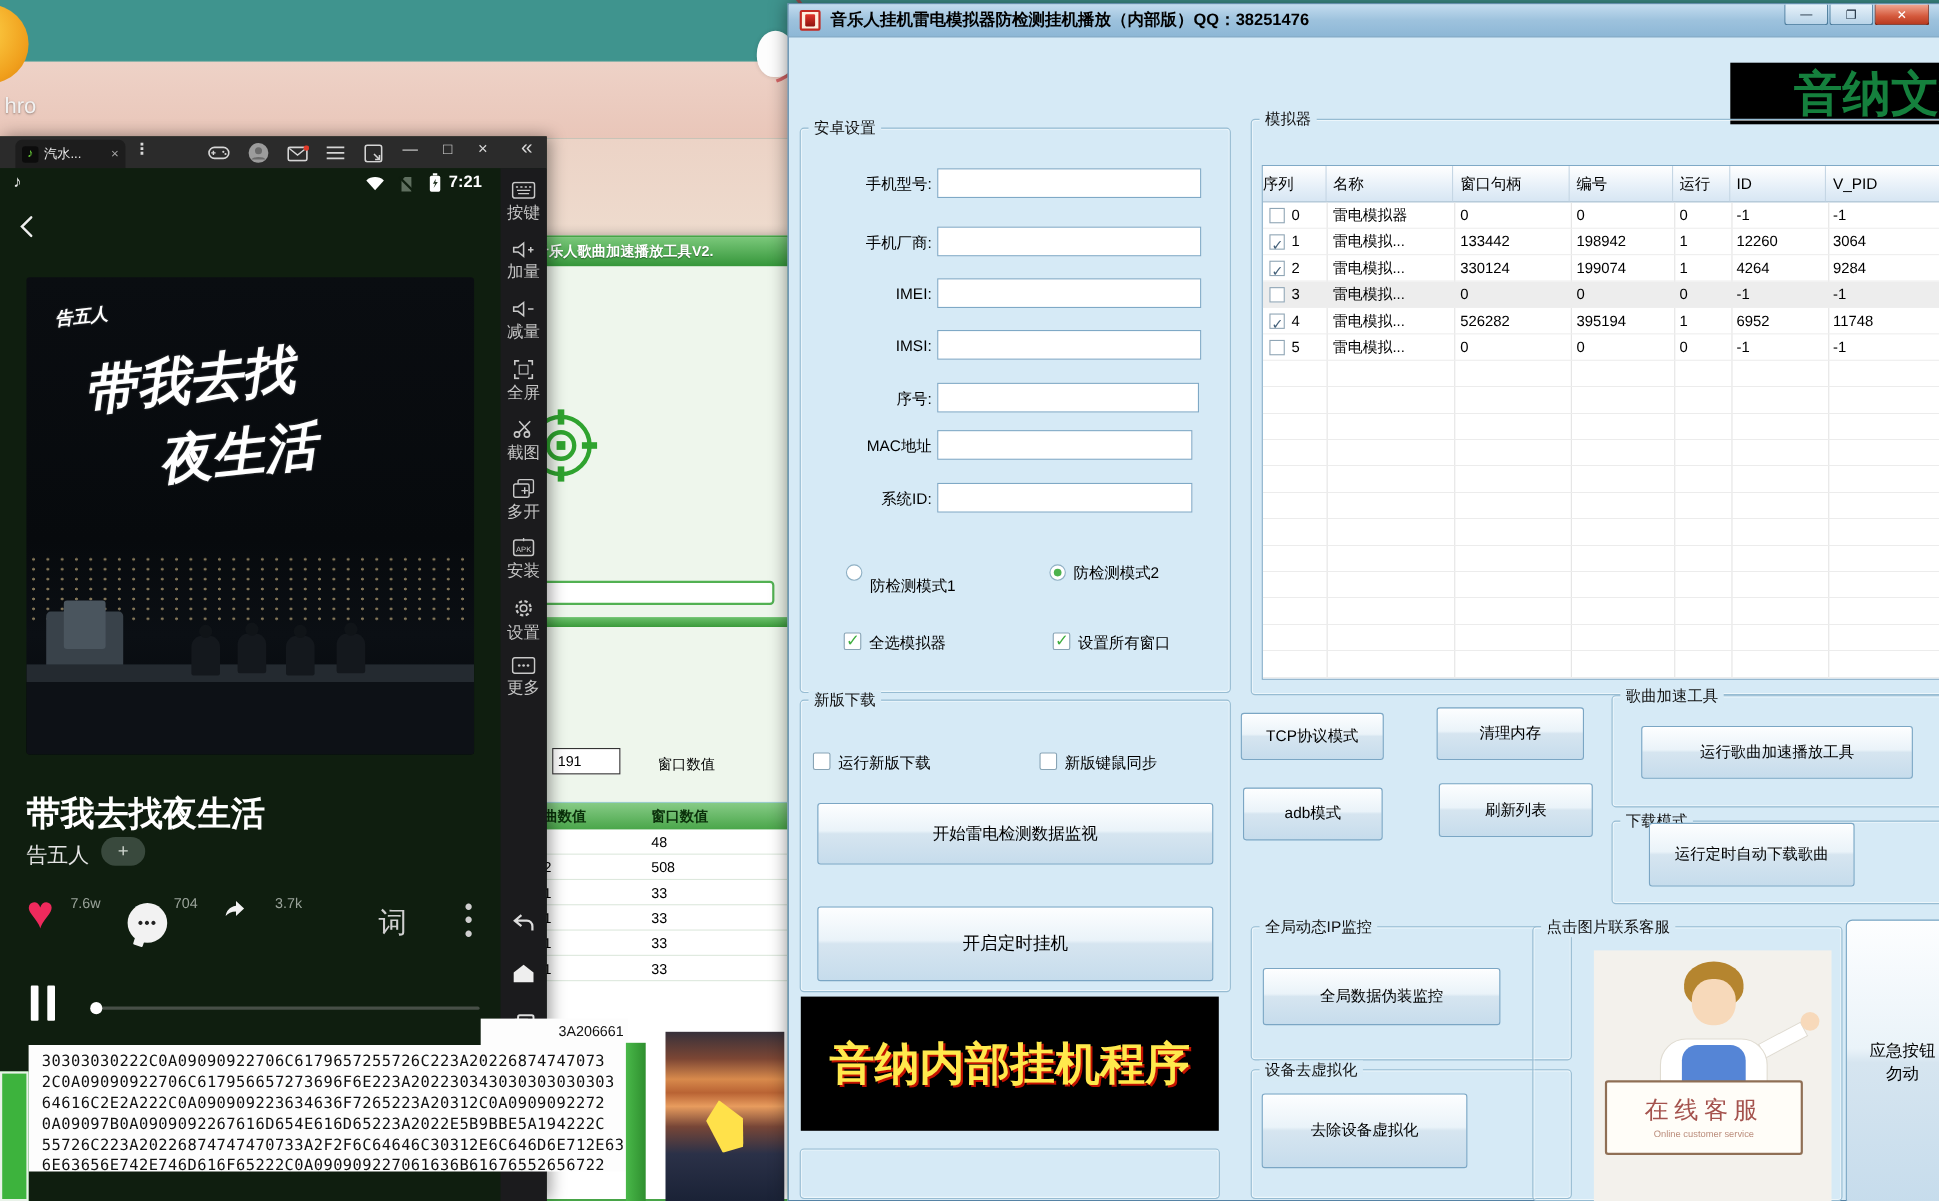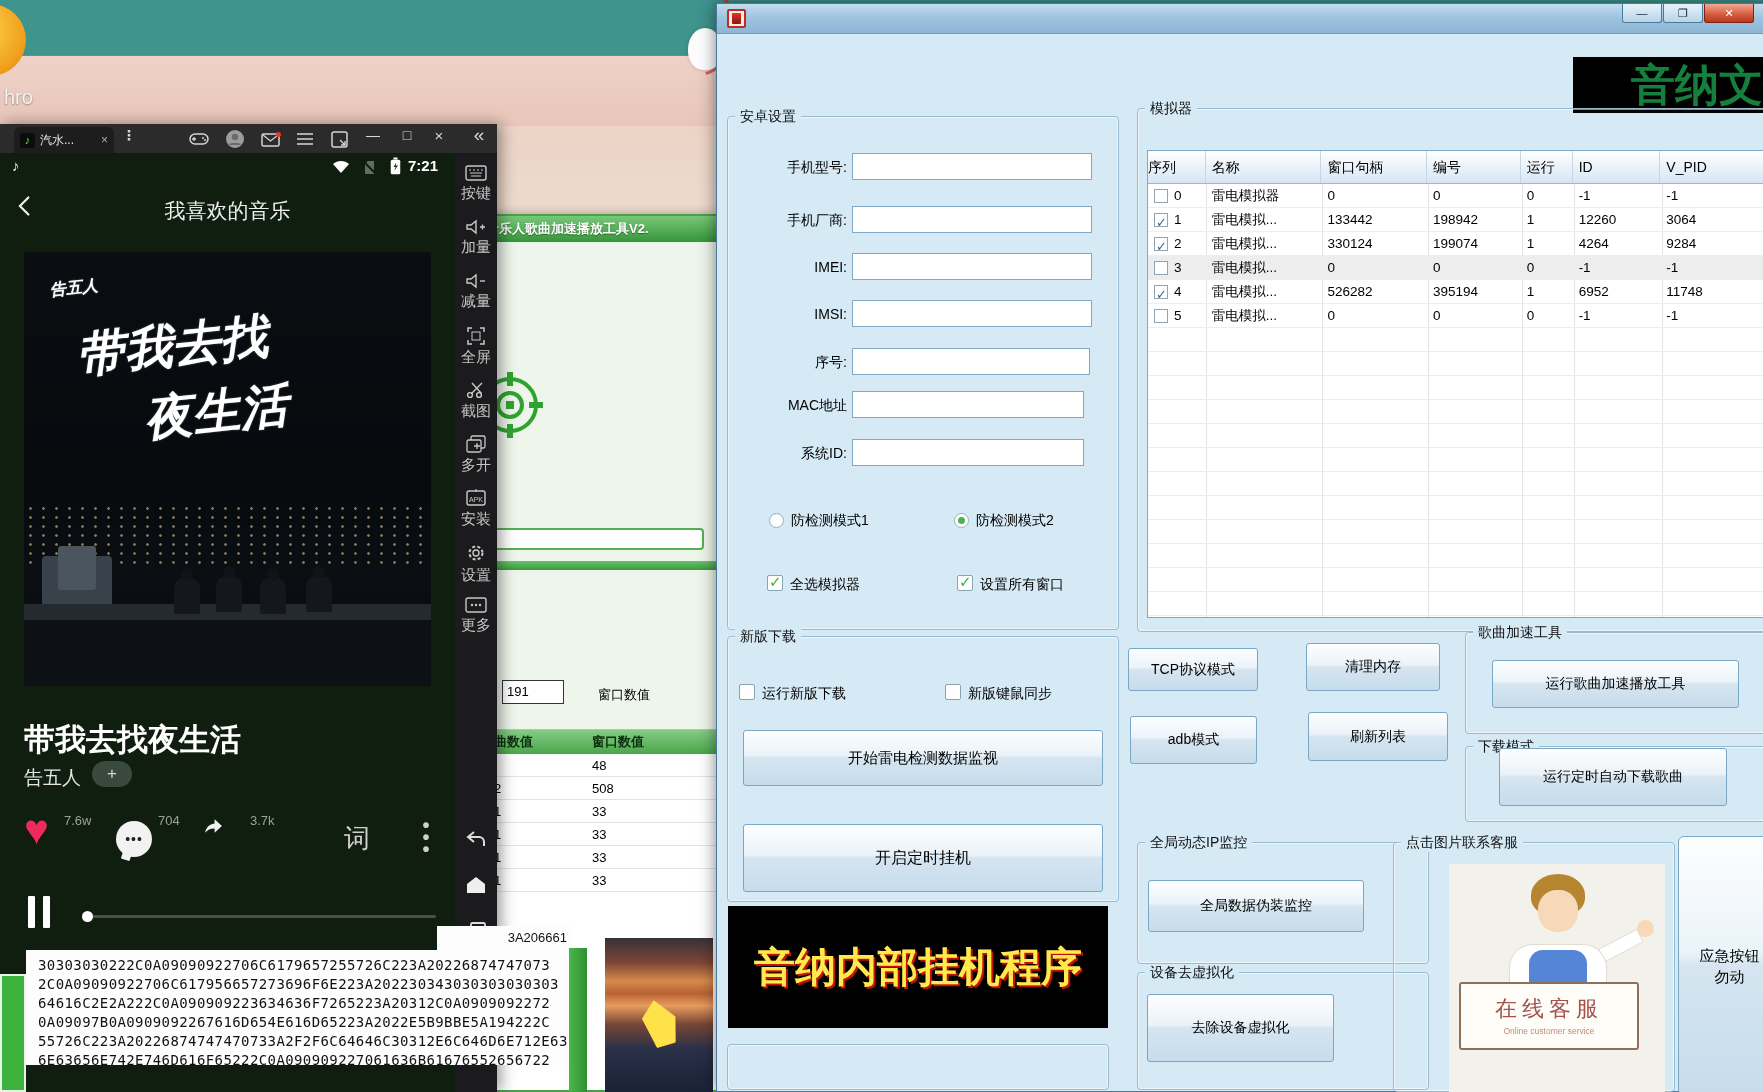--- a/index.html
+++ b/index.html
@@ -259,21 +259,20 @@
             <path d="M6.2 5.5L3.6 10h2l-1.4 4 3.8-5.5h-2.2z" fill="#22321f"></path>
           </svg>
       </div>
       <div class="st-time" style="left:408px;top:4px;">7:21</div>
 
       <div class="tb-ico" style="left:14px;top:42px;">
         <svg width="26" height="26" viewBox="0 0 26 26">
             <path d="M17 3L7 13l10 10" fill="none" stroke="#eee" stroke-width="2.6" stroke-linecap="round"></path>
           </svg>
       </div>
-      <div class="pl-header-title">我喜欢的音乐</div>
 
       <div class="album">
         <div class="alb-script" style="left:26px;top:26px;font-size:16px;">告五人</div>
         <div class="alb-script" style="left:52px;top:62px;font-size:48px;">带我去找</div>
         <div class="alb-script" style="left:120px;top:128px;font-size:48px;">夜生活</div>
         <div class="alb-lights"></div>
         <div class="alb-box" style="left:18px;bottom:72px;width:70px;height:58px;border-radius:4px;background:#39424a;"></div>
         <div class="alb-box" style="left:34px;bottom:96px;width:38px;height:44px;border-radius:3px;background:#4a555e;"></div>
         <div class="alb-ledge"></div>
         <div class="alb-base"></div>
@@ -414,20 +413,21 @@
   <div class="greenbar-l"></div>
   <div class="greenbar-r"></div>
 
   <div class="sunset">
     <div class="bird"></div>
   </div>
 
   <div class="mainwin">
     <div class="mw-titlebar">
       <div class="mw-icon"></div>
+      <div class="mw-title">音乐人挂机雷电模拟器防检测挂机播放（内部版）QQ：38251476</div>
       <div class="w7" style="left:905px;width:40px;">—</div>
       <div class="w7" style="left:946px;width:40px;">❐</div>
       <div class="w7 close" style="left:987px;width:50px;">✕</div>
     </div>
 
     <div class="brand">
         <span>音纳文化</span>
       </div>
 
     <div class="grp" style="left:10px;top:112px;width:392px;height:514px;"></div>
@@ -442,21 +442,21 @@
     <div class="lbl" style="left:10px;top:302px;width:120px;text-align:right;">IMSI:</div>
     <div class="inp" style="left:135px;top:296px;width:240px;height:27px;"></div>
     <div class="lbl" style="left:10px;top:350px;width:120px;text-align:right;">序号:</div>
     <div class="inp" style="left:135px;top:344px;width:238px;height:27px;"></div>
     <div class="lbl" style="left:10px;top:393px;width:120px;text-align:right;">MAC地址</div>
     <div class="inp" style="left:135px;top:387px;width:232px;height:27px;"></div>
     <div class="lbl" style="left:10px;top:441px;width:120px;text-align:right;">系统ID:</div>
     <div class="inp" style="left:135px;top:435px;width:232px;height:27px;"></div>
 
     <div class="rad" style="left:52px;top:509px;"></div>
-    <div class="lbl" style="left:74px;top:508px;">防检测模式1</div>
+    <div class="lbl" style="left:74px;top:520px;">防检测模式1</div>
     <div class="rad sel" style="left:237px;top:509px;"></div>
     <div class="lbl" style="left:259px;top:508px;">防检测模式2</div>
 
     <span class="cb on" style="position:absolute;left:50px;top:571px;"></span>
     <div class="lbl" style="left:73px;top:572px;">全选模拟器</div>
     <span class="cb on" style="position:absolute;left:240px;top:571px;"></span>
     <div class="lbl" style="left:263px;top:572px;">设置所有窗口</div>
 
     <div class="grp" style="left:10px;top:632px;width:392px;height:266px;"></div>
     <div class="grp-label" style="left:18px;top:624px;">新版下载</div>
@@ -569,21 +569,21 @@
     <div class="btn" style="left:589px;top:639px;width:134px;height:48px;">清理内存</div>
     <div class="btn" style="left:413px;top:712px;width:127px;height:48px;">adb模式</div>
     <div class="btn" style="left:591px;top:708px;width:140px;height:49px;">刷新列表</div>
 
     <div class="grp" style="left:748px;top:628px;width:316px;height:102px;"></div>
     <div class="grp-label" style="left:756px;top:620px;">歌曲加速工具</div>
     <div class="btn" style="left:775px;top:656px;width:247px;height:48px;">运行歌曲加速播放工具</div>
 
     <div class="grp" style="left:748px;top:742px;width:316px;height:76px;"></div>
     <div class="grp-label" style="left:756px;top:734px;">下载模式</div>
-    <div class="btn" style="left:782px;top:744px;width:228px;height:58px;">运行定时自动下载歌曲</div>
+    <div class="btn" style="left:782px;top:744px;width:187px;height:58px;">运行定时自动下载歌曲</div>
 
     <div class="grp" style="left:420px;top:838px;width:292px;height:122px;"></div>
     <div class="grp-label" style="left:428px;top:830px;">全局动态IP监控</div>
     <div class="btn" style="left:431px;top:876px;width:216px;height:52px;">全局数据伪装监控</div>
 
     <div class="grp" style="left:420px;top:968px;width:292px;height:118px;"></div>
     <div class="grp-label" style="left:428px;top:960px;">设备去虚拟化</div>
     <div class="btn" style="left:430px;top:990px;width:187px;height:68px;">去除设备虚拟化</div>
 
     <div class="grp" style="left:676px;top:838px;width:282px;height:250px;"></div>

